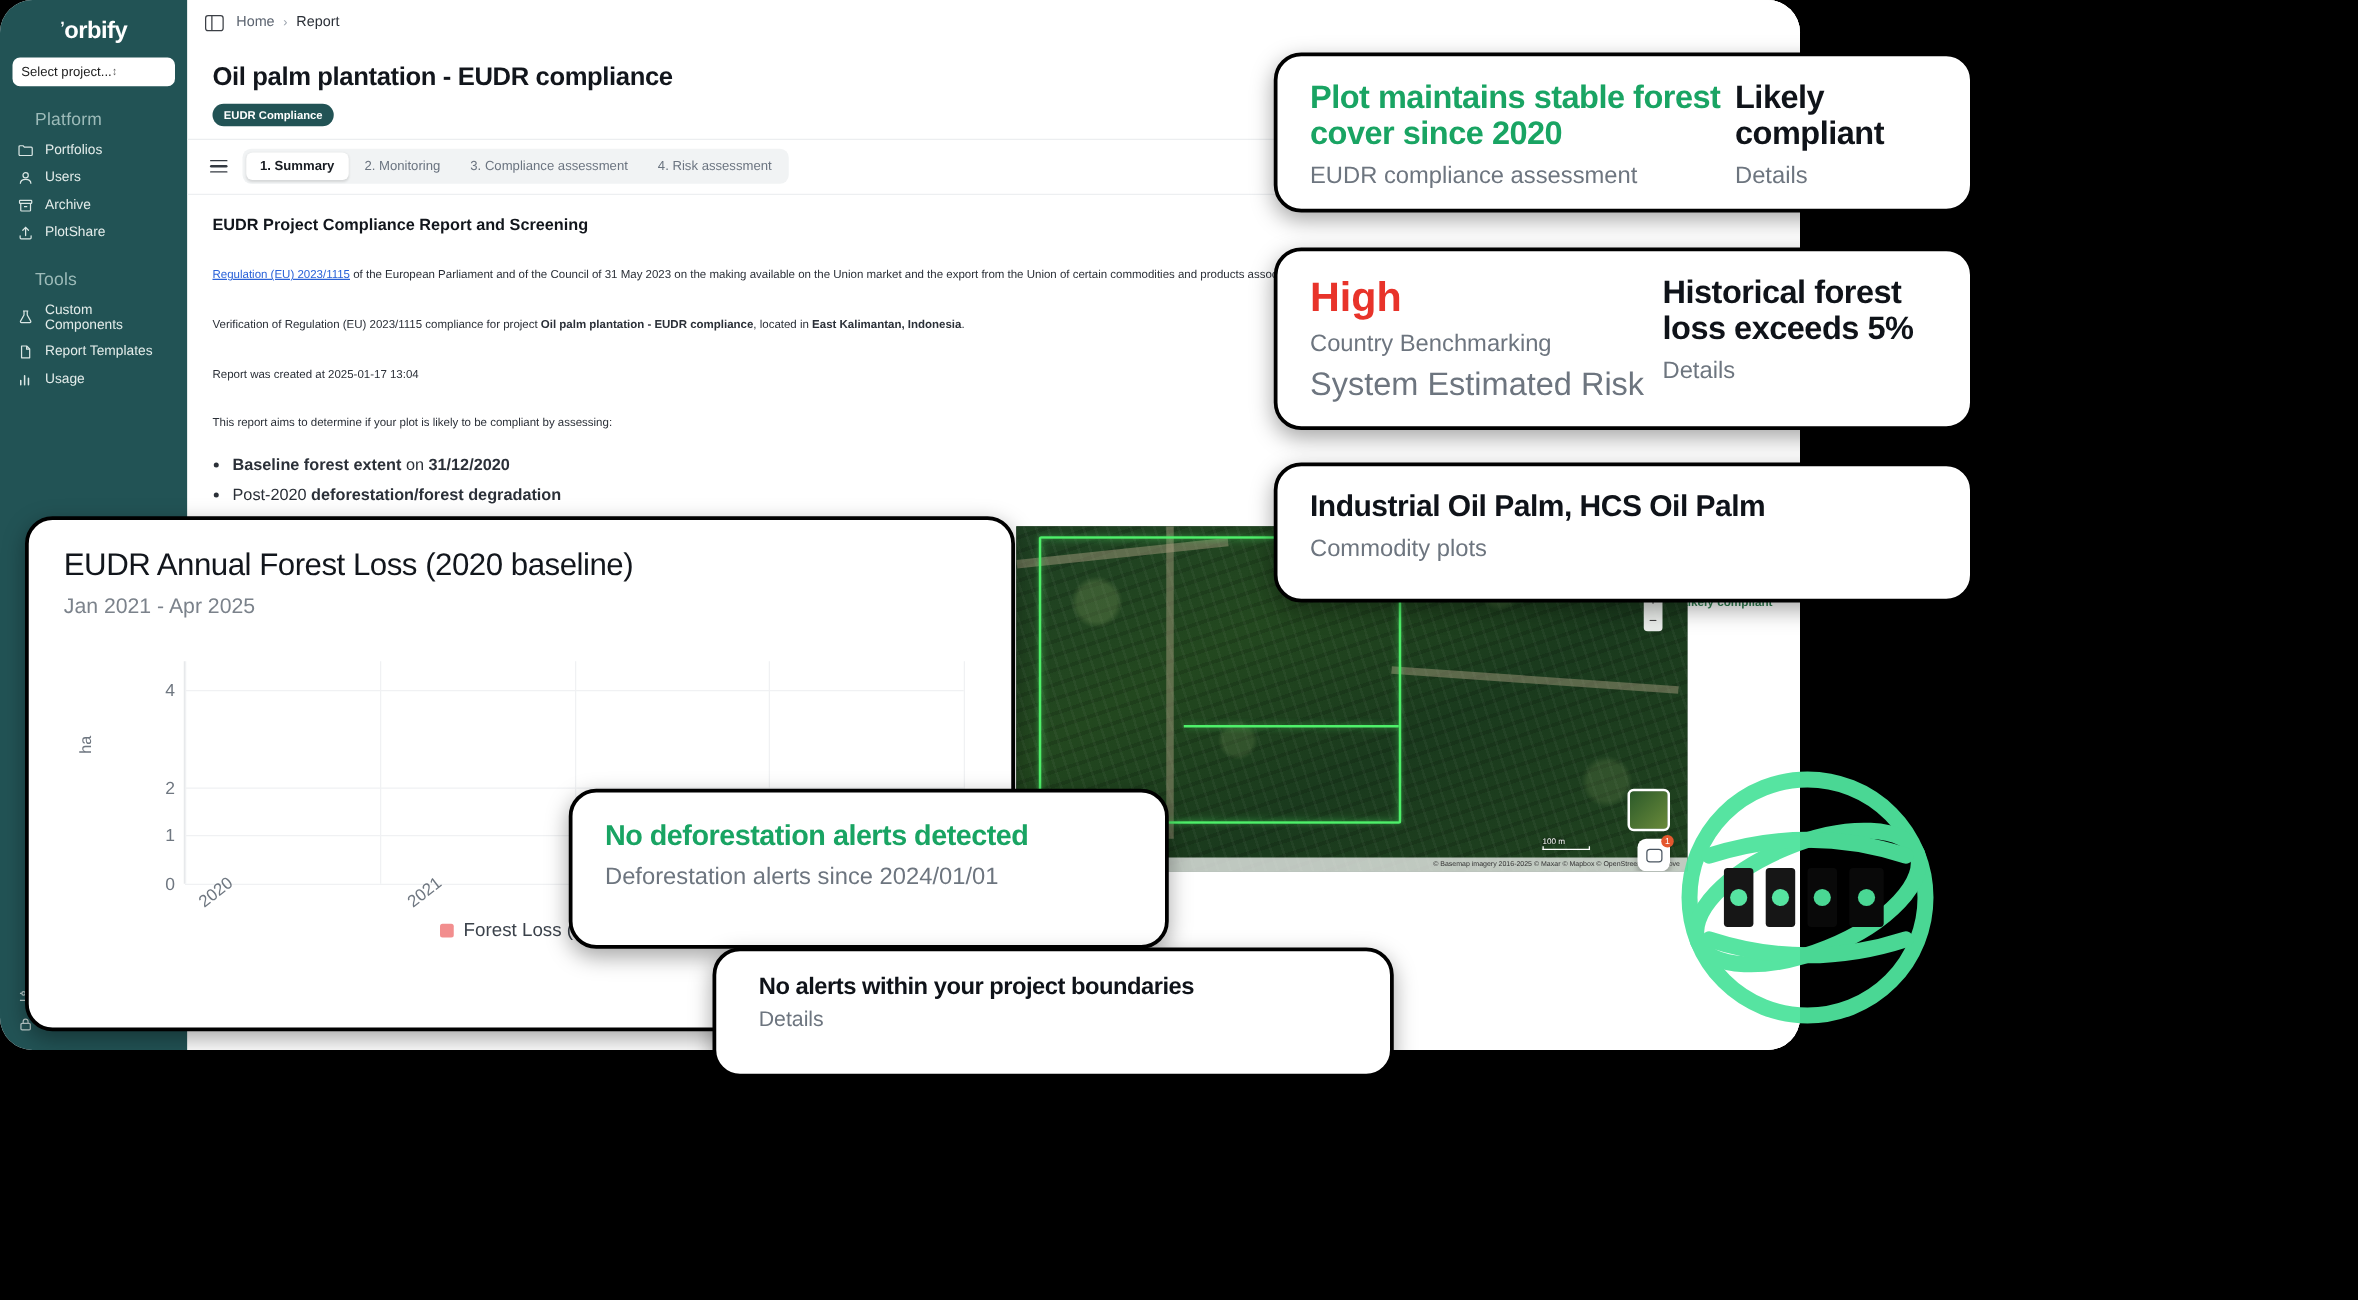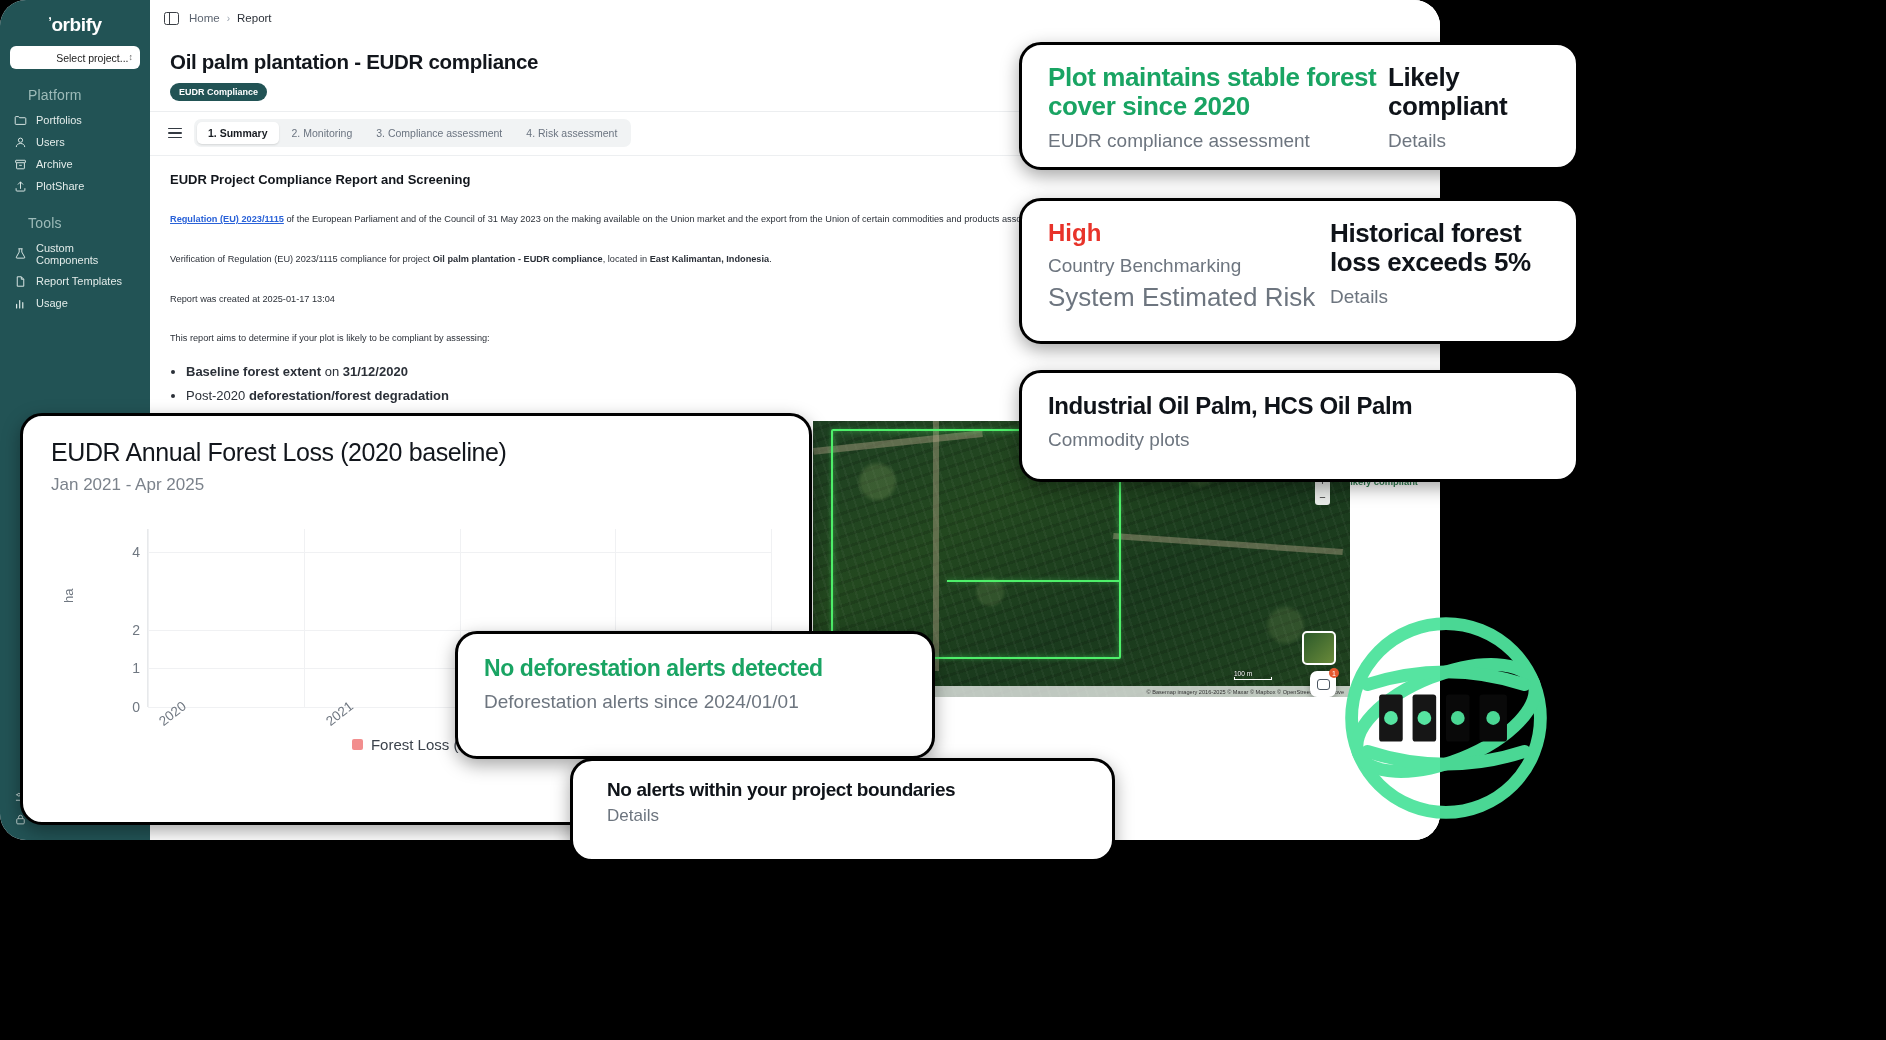--- a/index.html
+++ b/index.html
@@ -24,21 +24,21 @@
     display: flex; flex-direction: column; padding-top: 8px;
   }
   .brand {
     text-align: center; font-size: 19px; font-weight: bold; letter-spacing: -0.4px;
     color: #ffffff; padding: 6px 0 10px 0;
   }
   .brand .dot { font-size: 13px; vertical-align: top; }
   .project-select {
     margin: 0 10px 18px 10px; background:#fff; border-radius: 6px;
     height: 23px; display:flex; align-items:center; padding: 0 7px;
-    font-size: 10.5px; color:#1b1b1b; justify-content: flex-end;
+    font-size: 10.5px; color:#1b1b1b; justify-content: flex-start;
   }
   .project-select .chev { font-size: 9px; color:#666; line-height: 1; }
   .sb-section {
     font-size: 14px; color:#9dbbb9; padding: 0 14px 6px 28px; letter-spacing: .2px;
   }
   .sb-item {
     display:flex; align-items:center; gap: 9px;
     padding: 4.5px 14px; font-size: 11px; color:#e3ecea; cursor: pointer;
   }
   .sb-item .ic { width: 13px; height: 13px; flex: 0 0 13px; display:block; }
@@ -86,21 +86,21 @@
   .tab {
     font-size: 10.5px; color:#6b7480; padding: 5px 11px; border-radius: 5px; cursor:pointer;
     white-space: nowrap;
   }
   .tab.active { background:#fff; color:#181c22; font-weight: bold; box-shadow: 0 1px 2px rgba(0,0,0,.12); }
 
   .doc { background:#fff; padding: 16px 20px 0 20px; height: 100%; }
   .doc h2 { font-size: 13px; color:#12161c; font-weight: bold; margin-bottom: 26px; }
   .doc p { font-size: 9.2px; color: #2b3038; line-height: 1.5; margin-bottom: 26px; }
   .doc p.tight { margin-bottom: 14px; }
-  .doc a.reg { color:#2a62d8; text-decoration: underline; font-weight: bold; }
+  .doc a.reg { color:#2a62d8; text-decoration: underline; font-weight: normal; }
   .doc b { font-weight: bold; }
   .doc ul { margin: 0 0 0 16px; }
   .doc li { font-size: 13px; color:#2b3038; line-height: 1.85; }
 
   
   .split { display:flex; margin-top: 34px; gap: 0; }
   .split-left { flex: 1; padding-top: 8px; }
   .kv { display:flex; justify-content: space-between; font-size: 9.4px; padding: 2px 2px; }
   .kv .k { color:#4d5561; }
   .kv .v { color:#2f7d4f; font-weight: bold; }
@@ -177,21 +177,21 @@
   .red { color:#e8332a; }
   .dark { color:#0f1319; }
 
   #callout-compliance { left: 1019px; top: 42px; width: 560px; height: 128px; padding: 18px 26px; }
   #callout-compliance .left { width: 340px; }
   #callout-compliance .right { width: 160px; }
 
   #callout-risk { left: 1019px; top: 198px; width: 560px; height: 146px; padding: 18px 26px; }
   #callout-risk .left { width: 282px; }
   #callout-risk .right { width: 220px; }
-  #callout-risk .risk-val { font-size: 24px; font-weight: bold; }
+  #callout-risk .risk-val { font-size: 33px; font-weight: bold; }
   #callout-risk .risk-l1 { font-size: 19px; color:#6d757f; margin-top: 8px; }
   #callout-risk .risk-l2 { font-size: 26px; color:#6d757f; margin-top: 5px; }
 
   #callout-commodity { left: 1019px; top: 370px; width: 560px; height: 112px; padding: 20px 26px; }
   #callout-commodity .co-head { font-size: 24px; }
 
   #callout-chart {
     left: 20px; top: 413px; width: 792px; height: 412px; padding: 22px 28px 10px 28px;
   }
   .chart-title { font-size: 25px; font-weight: normal; color:#12161c; letter-spacing: -.4px; }

